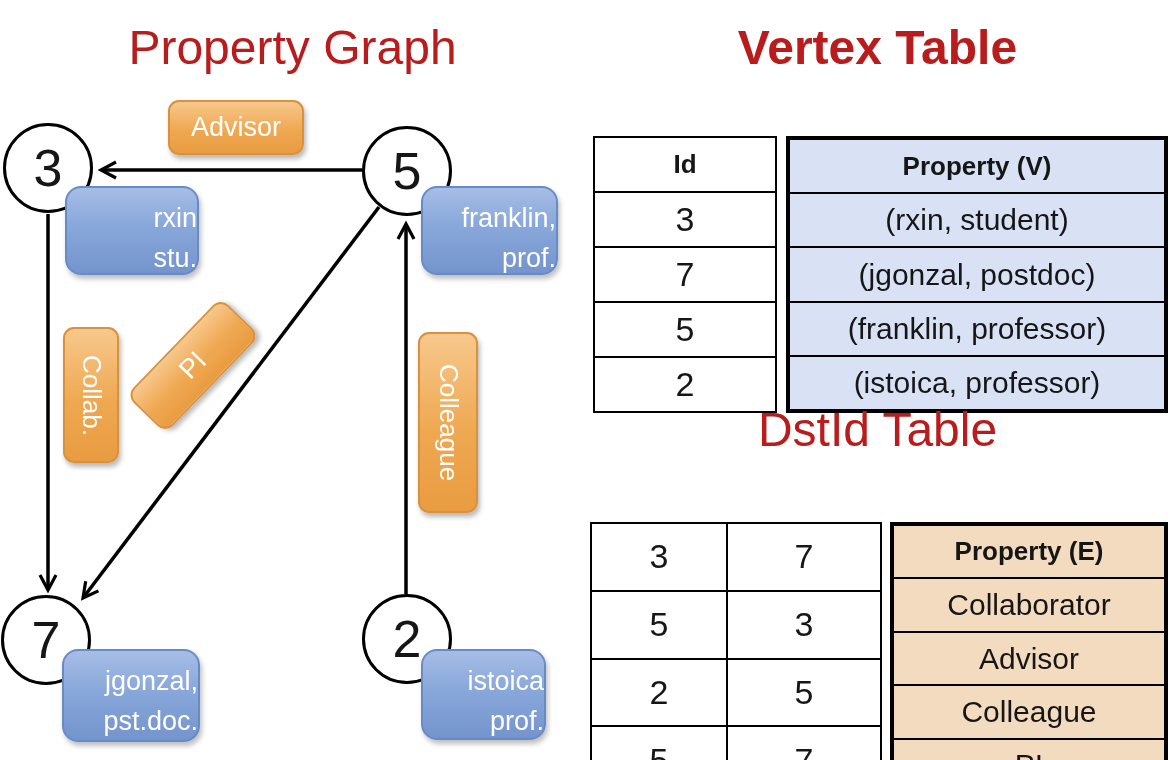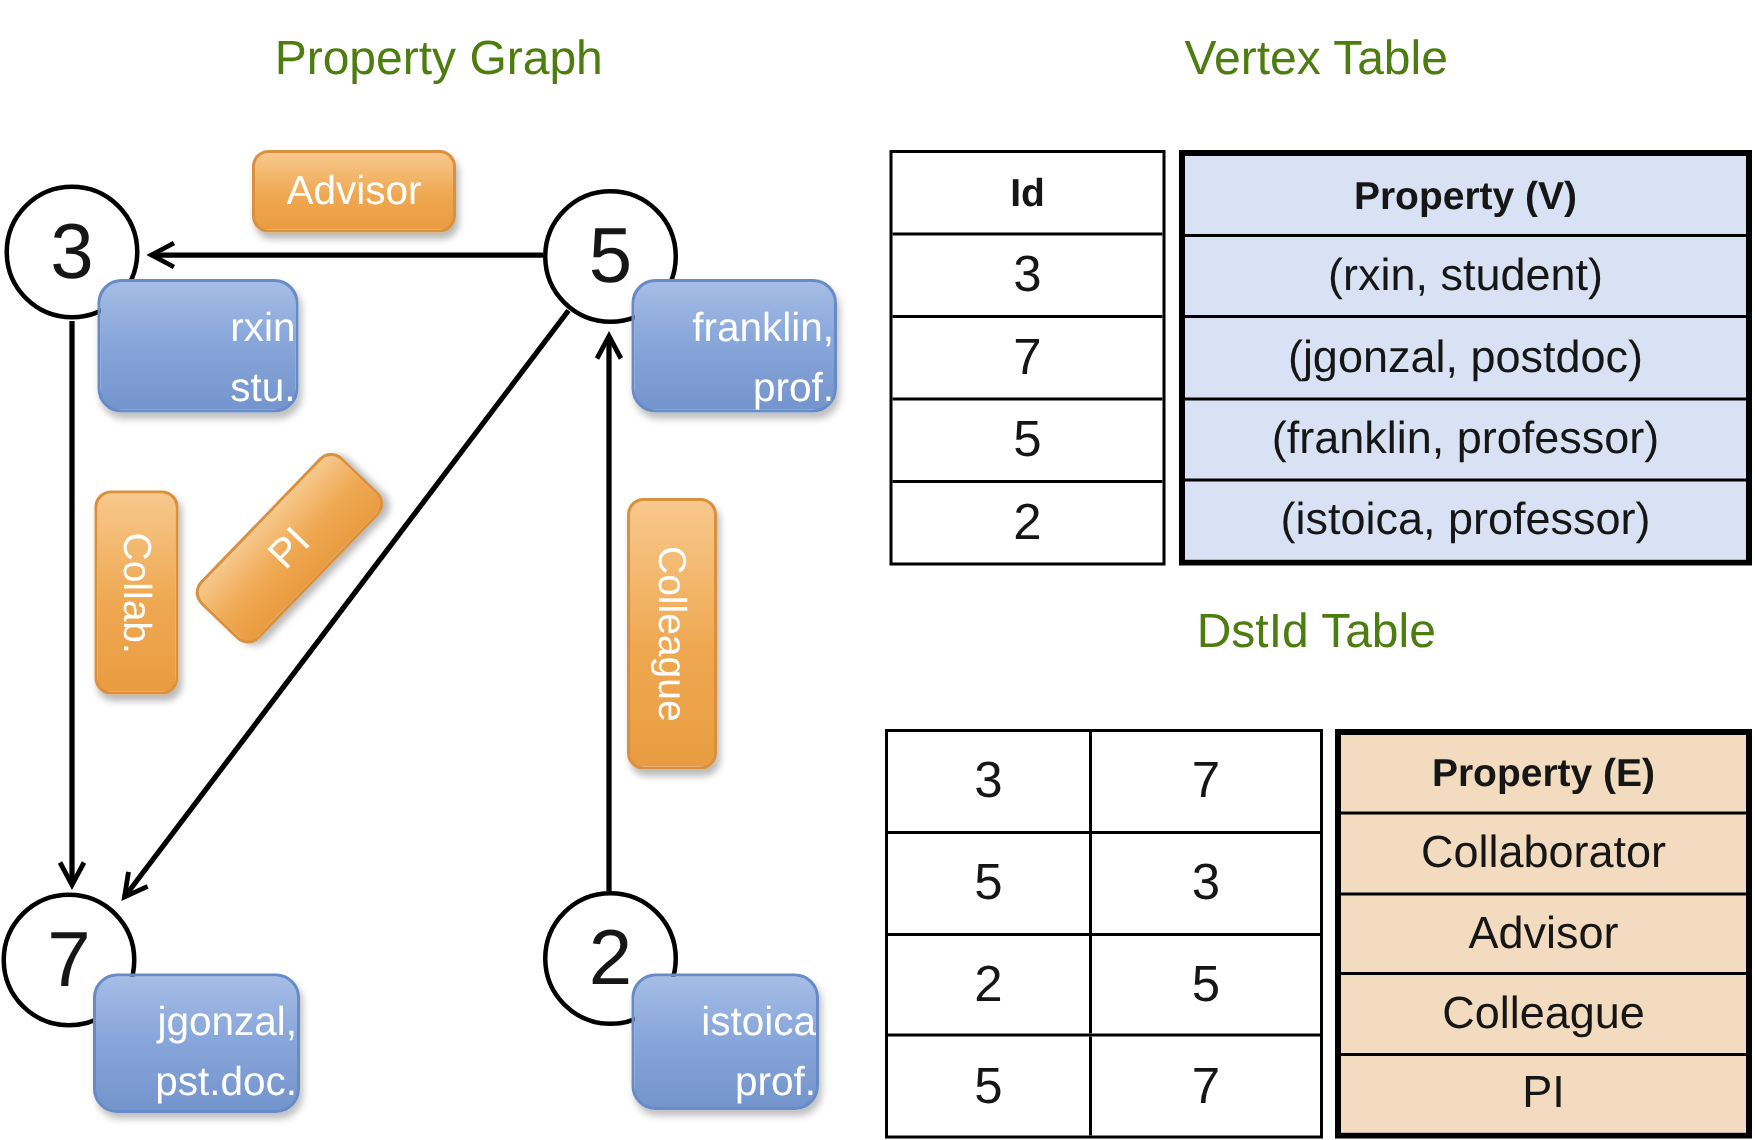--- a/index.html
+++ b/index.html
@@ -1,20 +1,20 @@
 <!DOCTYPE html>
 <html><head>
 <meta charset="utf-8">
 <style>
   html,body{margin:0;padding:0;background:#fff;}
   #stage{position:relative;width:1170px;height:760px;background:#fff;overflow:hidden;
          font-family:"Liberation Sans",sans-serif;color:#161616;}
 
-  .title{position:absolute;text-align:center;font-size:32px;font-weight:300;
-         letter-spacing:0px;color:#4d7c0f;white-space:nowrap;}
+  .title{position:absolute;text-align:center;font-size:48px;font-weight:300;
+         letter-spacing:0px;color:#b91c1c;white-space:nowrap;}
 
   
   #edge-svg{position:absolute;left:0;top:0;z-index:1;}
 
   .node{position:absolute;width:90px;height:90px;border:3.5px solid #000;border-radius:50%;
         background:#fff;display:flex;align-items:center;justify-content:center;
         font-size:52px;font-weight:300;z-index:2;box-sizing:border-box;}
 
   .prop-box{position:absolute;z-index:3;border-radius:16px;
             background:linear-gradient(180deg,#a6bde6 0%,#88a7da 45%,#7494cd 100%);
@@ -23,21 +23,21 @@
             line-height:40px;box-sizing:border-box;text-align:right;}
 
   .edge-label{position:absolute;z-index:3;border-radius:11px;
               background:linear-gradient(180deg,#f7c88c 0%,#efa851 55%,#e99c41 100%);
               border:2px solid #d9913d;box-shadow:2px 4px 5px rgba(0,0,0,0.28);
               color:#fff;display:flex;align-items:center;justify-content:center;
               font-size:27px;box-sizing:border-box;}
   .edge-label.vertical{writing-mode:vertical-rl;}
 
   
-  .tbl{position:absolute;display:flex;flex-direction:column;box-sizing:border-box;background:#fff;}
+  .tbl{position:absolute;display:flex;flex-direction:column;box-sizing:border-box;background:#fff;margin-top:36px;}
   .tbl .trow{flex:1;display:flex;}
   .tbl .trow + .trow{border-top:2.4px solid #000;}
   .tbl .tcell{flex:1;display:flex;align-items:center;justify-content:center;white-space:nowrap;}
   .tbl .tcell + .tcell{border-left:2.4px solid #000;}
   .thin-border{border:2.5px solid #000;}
   .thick-border{border:4px solid #000;}
   .hdr{font-weight:700;font-size:26px;}
   .num{font-size:34px;font-weight:300;}
   .ptext{font-size:30px;font-weight:300;}
   .vblue{background:#d8e2f4;}
@@ -90,21 +90,21 @@
   <div class="prop-box" style="left:421px;top:649px;width:125px;height:91px;">
     <span style="display:block;">istoica</span>
     <span style="display:block;">prof.</span>
   </div>
 
   <div class="edge-label" style="left:168px;top:100px;width:136px;height:55px;">Advisor</div>
   <div class="edge-label vertical" style="left:63px;top:327px;width:56px;height:136px;font-size:26px;">Collab.</div>
   <div class="edge-label" style="left:125px;top:338px;width:136px;height:55px;transform:rotate(-46deg);">PI</div>
   <div class="edge-label vertical" style="left:418px;top:332px;width:60px;height:181px;font-size:26px;">Colleague</div>
 
-  <div class="title" style="left:585px;top:20px;width:585px;">Vertex Table</div>
+  <div class="title" style="left:585px;top:20px;width:585px;font-weight:bold;">Vertex Table</div>
 
   <div class="tbl thin-border" style="left:593px;top:100px;width:184px;height:277px;">
     <div class="trow">
         <div class="tcell hdr">Id</div>
       </div>
     <div class="trow">
         <div class="tcell num">3</div>
       </div>
     <div class="trow">
         <div class="tcell num">7</div>

